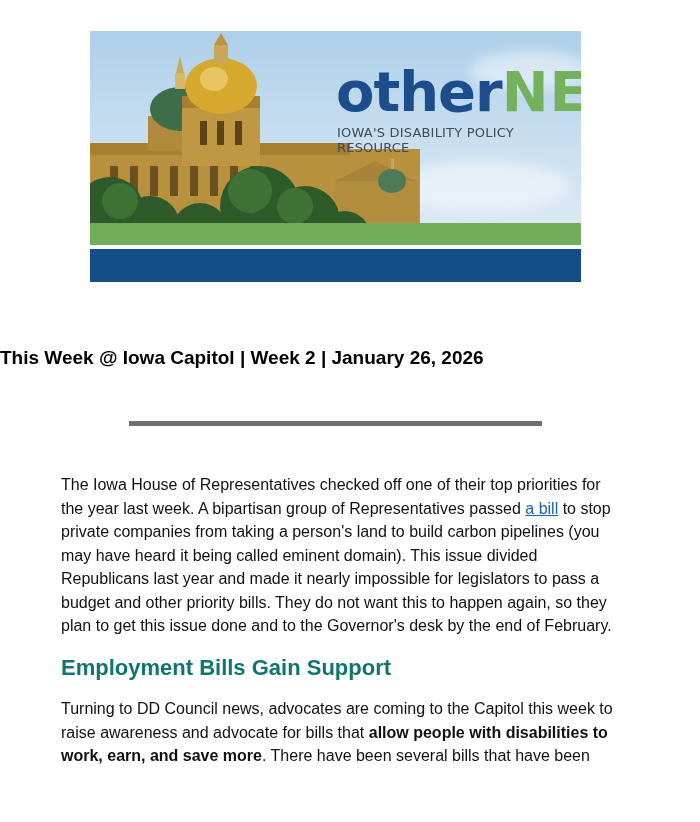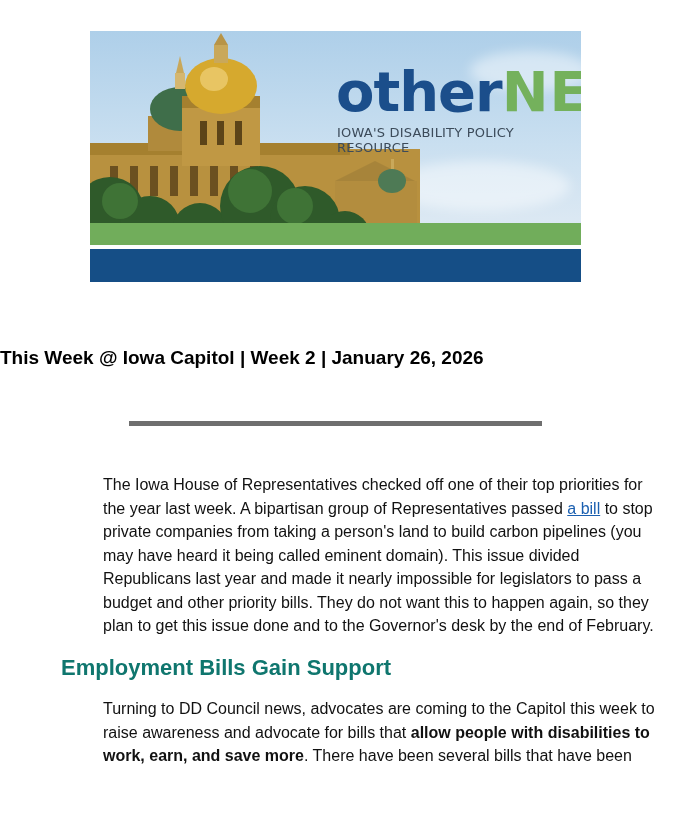--- a/index.html
+++ b/index.html
@@ -34,21 +34,21 @@
     }
 
     .title {
       position: absolute; left: 0; top: 347px; width: 672px; text-align: left;
       font-weight: bold; font-size: 19px; line-height: 22px;
     }
     .rule { position: absolute; left: 129px; top: 421px; width: 413px; height: 5px; background: #6f6f6f; }
 
     .para {
       position: absolute; left: 61px; width: 560px;
-      font-size: 16px; line-height: 23.5px; color: #111; margin-left: 42px;
+      font-size: 16px; line-height: 23.5px; color: #111;
     }
     .para1 { top: 473px; }
     .para a { color: #1a5fb0; text-decoration: underline; }
     .h2 {
       position: absolute; left: 61px; top: 655px;
       font-weight: bold; font-size: 22px; line-height: 26px; color: #0f766e;
     }
     .para2 { top: 697px; }
     .para b { font-weight: bold; }
   </style>

